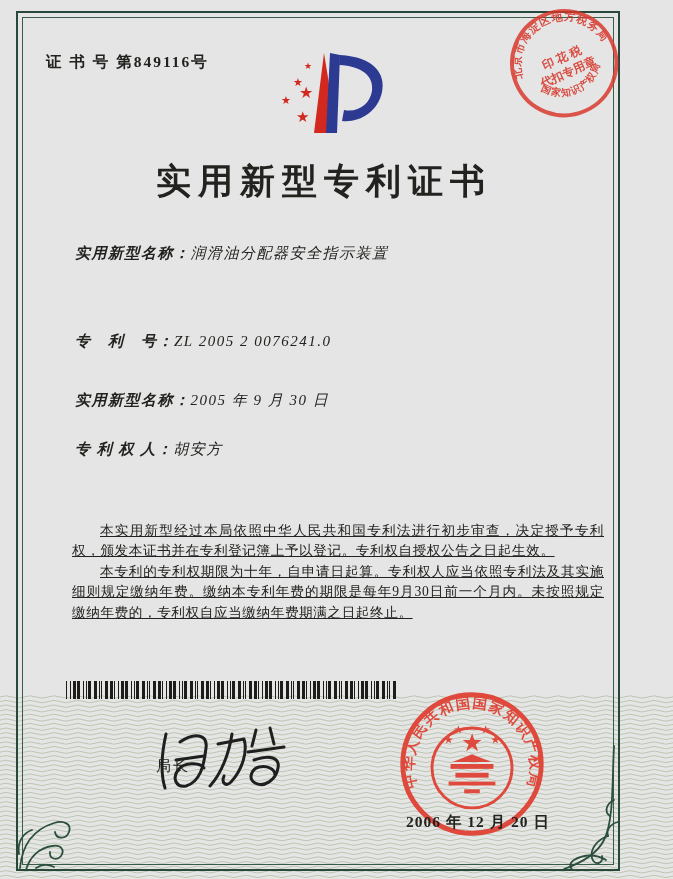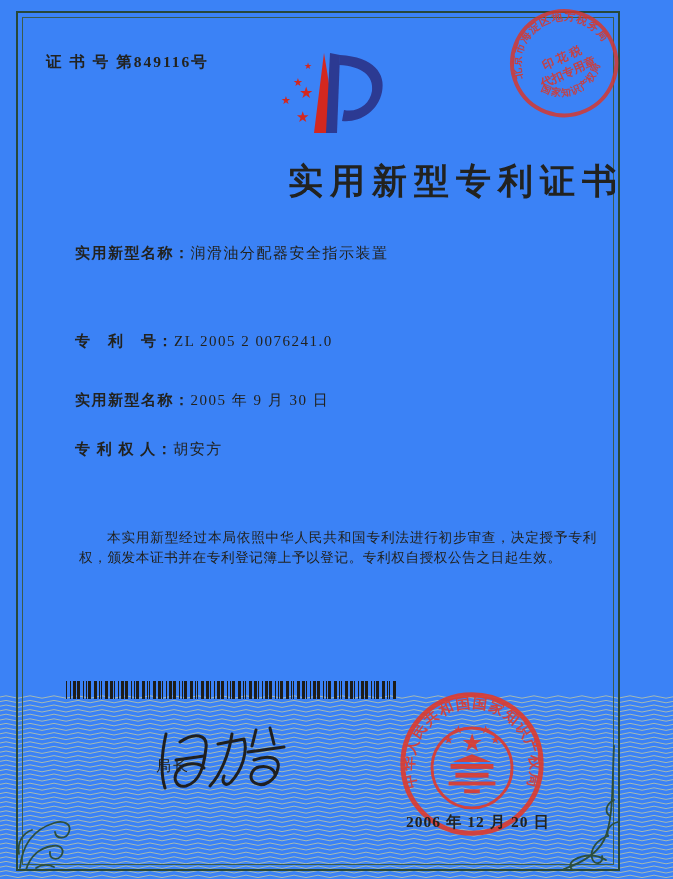--- a/index.html
+++ b/index.html
@@ -1,44 +1,44 @@
 <!DOCTYPE html>
 <html><head>
 <meta charset="utf-8">
 <style>
   html,body{margin:0;padding:0;background:#d8d4c4;}
-  .page{position:relative;width:673px;height:879px;background:#3b82f6;overflow:hidden;
+  .page{position:relative;width:673px;height:879px;background:#e5e5e5;overflow:hidden;
         font-family:"Liberation Serif","DejaVu Serif",serif;color:#22221f;}
   
   .waves{position:absolute;left:0;top:694px;width:673px;height:185px;z-index:1;}
   .waves path{fill:none;stroke:#b5c2a9;stroke-width:0.9;opacity:.95;}
   
   .frame{position:absolute;left:16px;top:11px;width:600px;height:856px;
          border:2.5px solid #27483a;z-index:2;pointer-events:none;}
   .frame-inner{position:absolute;left:4px;top:4px;right:4px;bottom:4px;border:1px solid #3a5c4b;}
   
   .flourish{position:absolute;z-index:3;}
   .flourish svg{display:block;}
   .flourish path{fill:none;stroke:#2c4e3e;stroke-width:1.8;stroke-linecap:round;}
   .fl-left{left:14px;top:808px;}
   .fl-right{left:556px;top:742px;transform:scaleX(-1);}
   
   .cert-no{position:absolute;left:46px;top:52px;z-index:4;font-size:15.5px;letter-spacing:2px;font-weight:bold;}
   .logo{position:absolute;left:280px;top:40px;z-index:4;}
   .tax-stamp{position:absolute;left:506px;top:4px;z-index:5;transform:rotate(-24deg);opacity:.88;}
   .tax-stamp text{fill:#d8372b;font-weight:bold;}
   .title{position:absolute;left:17px;width:600px;top:158px;margin:0;z-index:4;
-         text-align:right;font-size:35px;font-weight:bold;letter-spacing:7px;padding-left:7px;}
-  
-  .field{position:absolute;left:75px;z-index:4;font-size:15px;letter-spacing:1.5px;white-space:nowrap;}
+         text-align:center;font-size:35px;font-weight:bold;letter-spacing:7px;padding-left:7px;}
+  
+  .field{position:absolute;left:75px;z-index:4;font-size:15px;letter-spacing:1.5px;white-space:nowrap;font-style:italic;}
   .field .lab{font-weight:bold;}
   
   .body-text{position:absolute;left:72px;top:521px;width:532px;z-index:4;
              font-size:13.6px;line-height:20.4px;letter-spacing:0.6px;text-align:justify;}
-  .body-text p{margin:7px;text-indent:28px;}
+  .body-text p{margin:0;text-indent:28px;text-decoration:underline;}
   
   .barcode{position:absolute;left:66px;top:681px;z-index:4;}
   .barcode rect{fill:#1d1d1a;}
   
   .director{position:absolute;left:112px;top:757px;z-index:4;font-size:15px;letter-spacing:2px;margin-left:44px;}
   .signature{position:absolute;left:152px;top:722px;z-index:4;}
   .signature path{fill:none;stroke:#1f1f1f;stroke-width:3;stroke-linecap:round;stroke-linejoin:round;}
   
   .seal{position:absolute;left:394px;top:686px;z-index:4;opacity:.9;}
   .seal .red{fill:#e03a2c;}
@@ -122,20 +122,21 @@
   </div>
   <div class="field" style="top:391px">
     <span class="lab">实用新型名称：</span><span class="val">2005 年 9 月 30 日</span>
   </div>
   <div class="field" style="top:440px">
     <span class="lab">专 利 权 人：</span><span class="val">胡安方</span>
   </div>
 
   <div class="body-text">
     <p>本实用新型经过本局依照中华人民共和国专利法进行初步审查，决定授予专利权，颁发本证书并在专利登记簿上予以登记。专利权自授权公告之日起生效。</p>
+    <p>本专利的专利权期限为十年，自申请日起算。专利权人应当依照专利法及其实施细则规定缴纳年费。缴纳本专利年费的期限是每年9月30日前一个月内。未按照规定缴纳年费的，专利权自应当缴纳年费期满之日起终止。</p>
   </div>
 
   <svg class="barcode" width="334" height="18" viewBox="0 0 334 18">
       <rect x="0" y="0" width="1" height="18"></rect>
       <rect x="4" y="0" width="1" height="18"></rect>
       <rect x="7" y="0" width="3" height="18"></rect>
       <rect x="11" y="0" width="3" height="18"></rect>
       <rect x="17" y="0" width="1" height="18"></rect>
       <rect x="20" y="0" width="1" height="18"></rect>
       <rect x="22" y="0" width="3" height="18"></rect>

